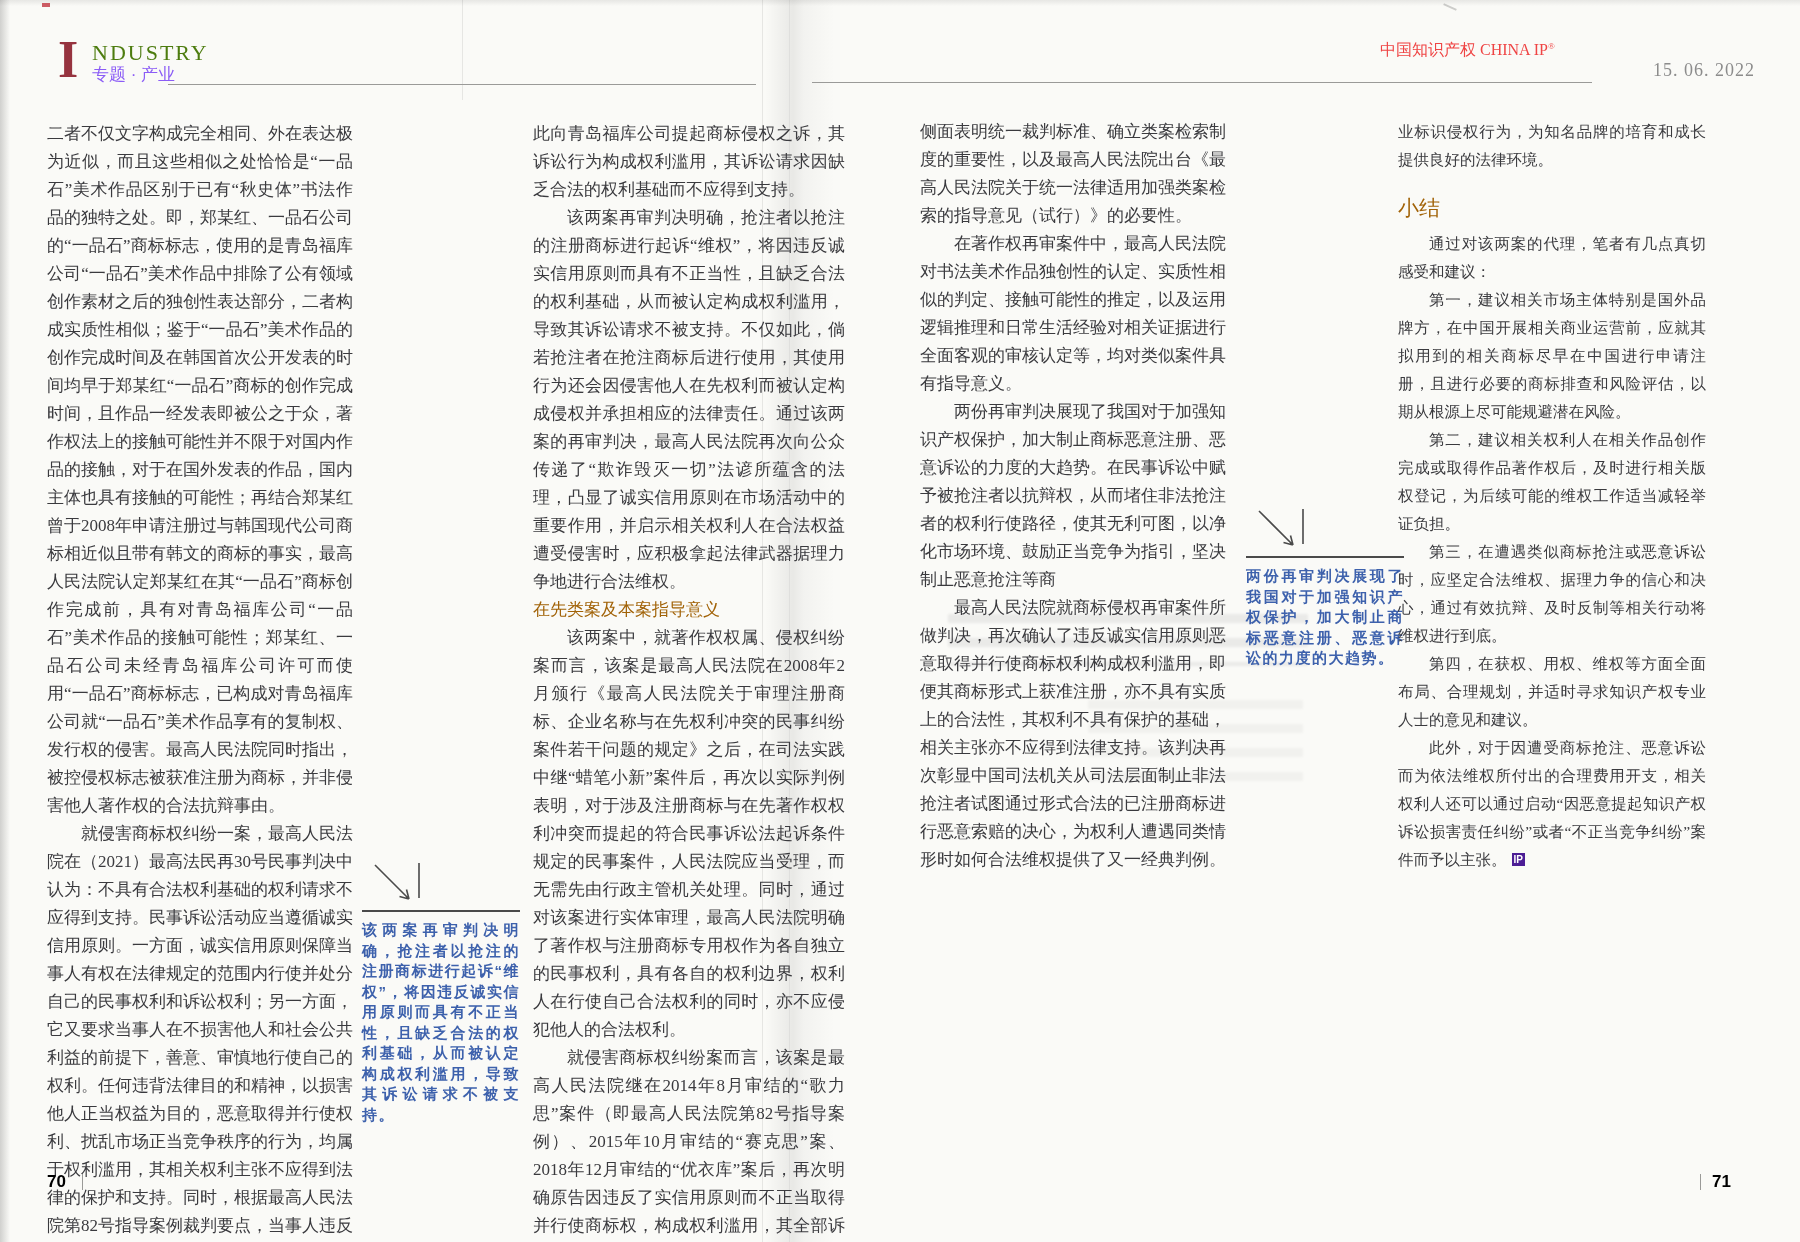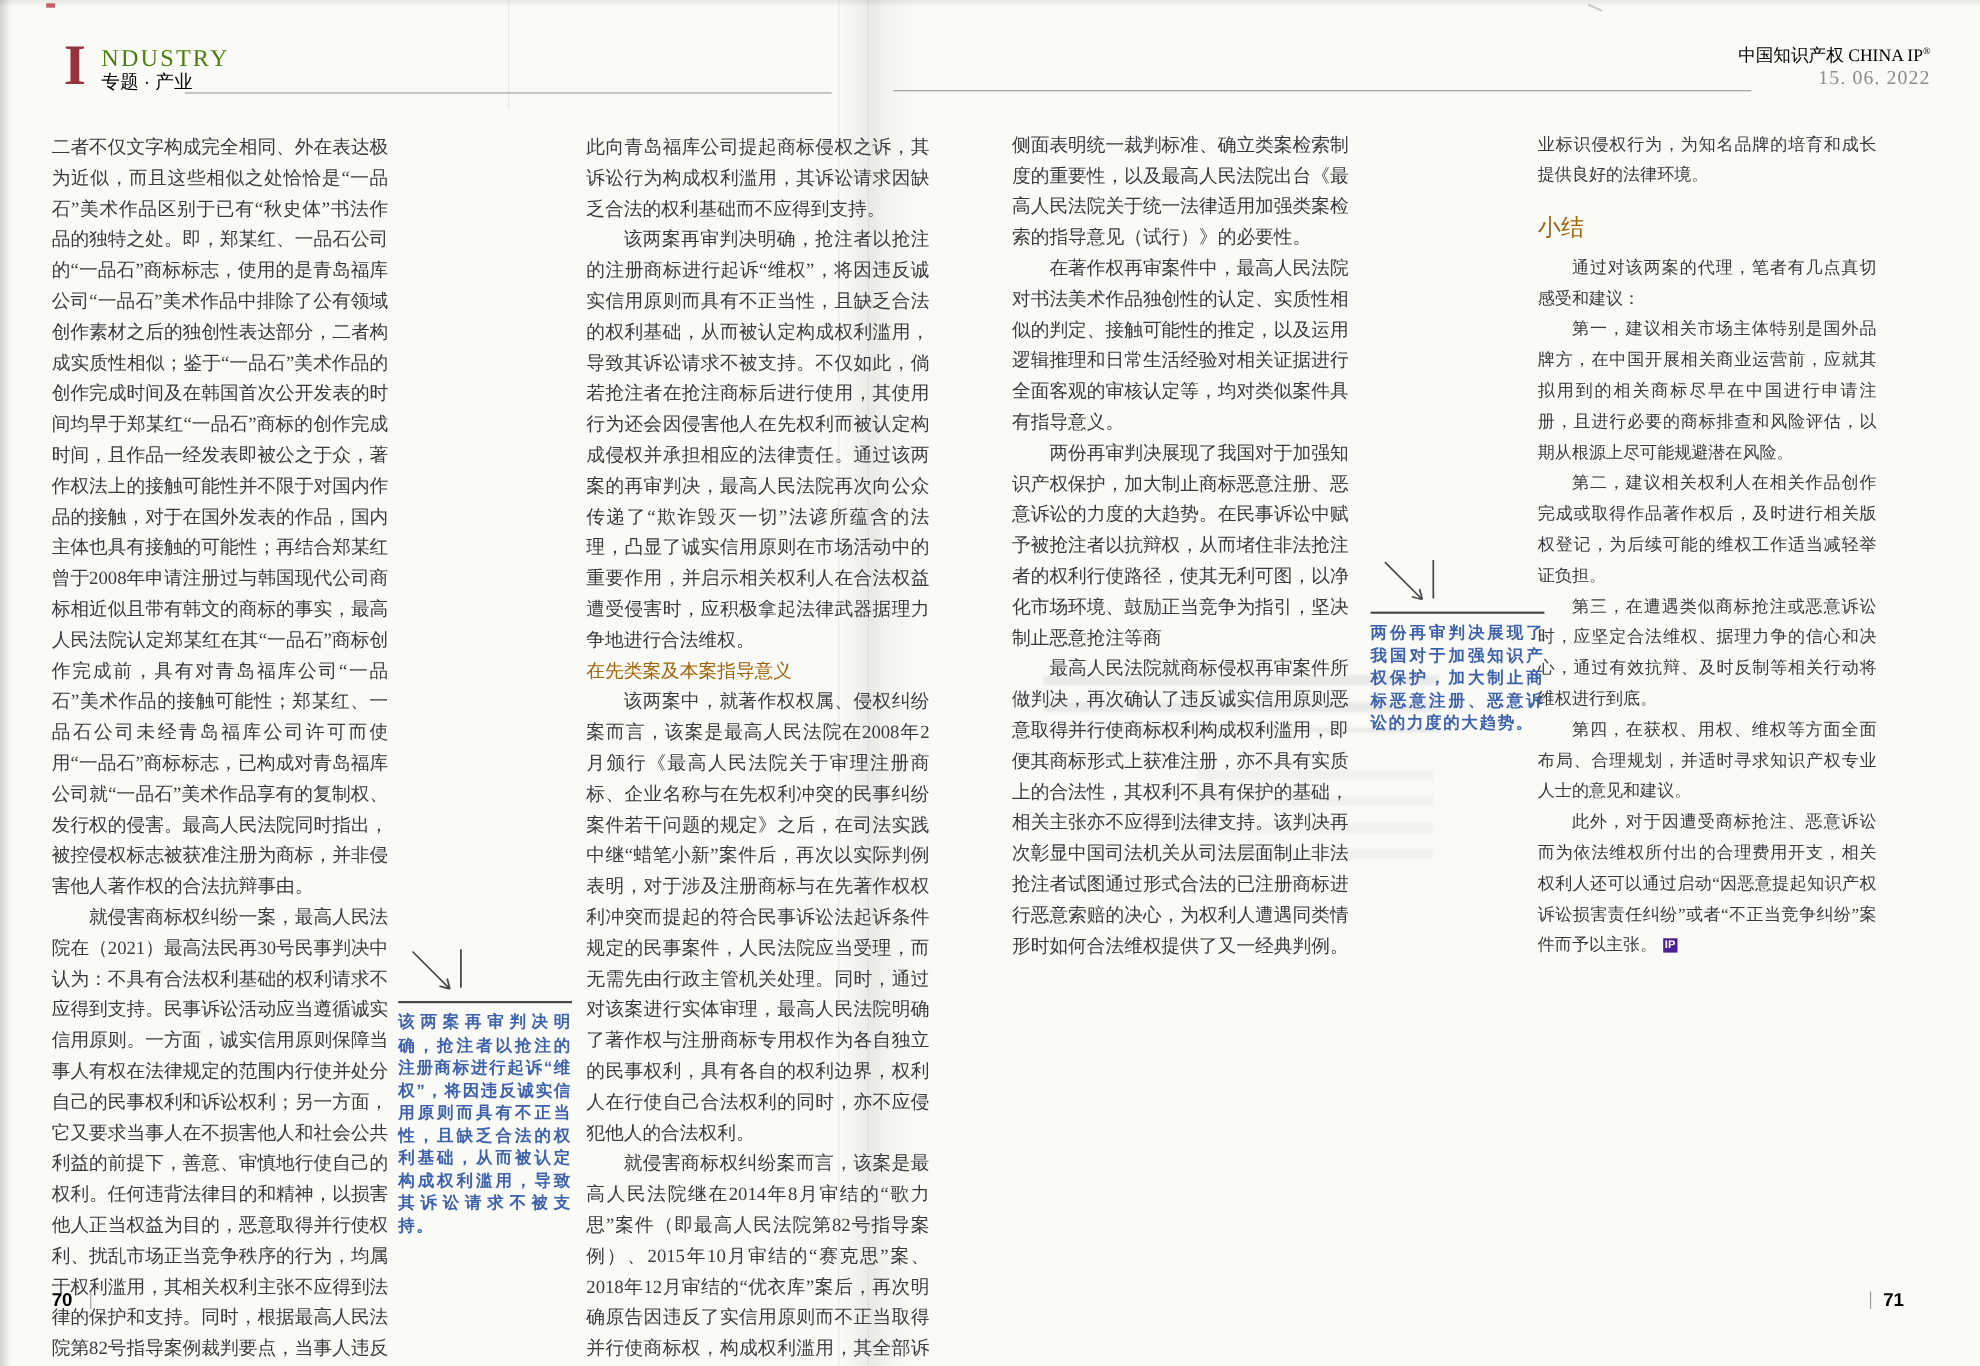--- a/index.html
+++ b/index.html
@@ -19,26 +19,26 @@
   .crease{position:absolute;width:1px;background:rgba(0,0,0,.08);}
   .fleck-red{position:absolute;left:42px;top:3px;width:8px;height:4px;background:#c03540;opacity:.8;}
   .fleck-gray{position:absolute;left:1443px;top:6px;width:14px;height:2px;background:rgba(0,0,0,.18);transform:rotate(24deg);}
   
   .ghost{position:absolute;opacity:.10;filter:blur(1.2px);
     background:repeating-linear-gradient(180deg,#6a6a6a 0 9px,transparent 9px 24px);}
   .ghost2{opacity:.06;}
   
   .hdr-initial{position:absolute;left:58px;top:36px;font-size:52px;line-height:48px;font-weight:bold;color:#96333f;}
   .hdr-word{position:absolute;left:92px;top:40px;font-size:22px;letter-spacing:2px;color:#4d7c0f;}
-  .hdr-sub{position:absolute;left:92px;top:63px;font-size:17px;color:#000000;
+  .hdr-sub{position:absolute;left:92px;top:63px;font-size:17px;color:#8b5cf6;
     font-family:"Liberation Sans","DejaVu Sans",sans-serif;}
   .hdr-rule-l{position:absolute;left:168px;top:84px;width:588px;height:1px;background:#9a9a98;}
   .hdr-rule-r{position:absolute;left:812px;top:82px;width:780px;height:1px;background:#9a9a98;}
-  .mag-name{position:absolute;left:1380px;top:40px;width:375px;text-align:right;
-    font-size:16px;color:#000000;}
+  .mag-name{position:absolute;left:1380px;top:40px;width:375px;
+    font-size:16px;color:#ef4444;}
   .mag-name sup{font-size:9px;}
   .mag-date{position:absolute;left:1380px;top:60px;width:375px;text-align:right;
     font-size:18px;color:#8c8c8c;letter-spacing:1px;}
   
   .col{position:absolute;}
   .col p{margin:0;text-align:justify;font-size:17px;line-height:28px;}
   .col .ind{text-indent:2em;}
   .c4 p{font-size:15.5px;line-height:28px;}
   .sec-heading{margin:16px 0 8px;font-family:"Liberation Sans","DejaVu Sans",sans-serif;
     font-weight:normal;font-size:20px;color:#a16207;text-align:left;text-indent:0;}

